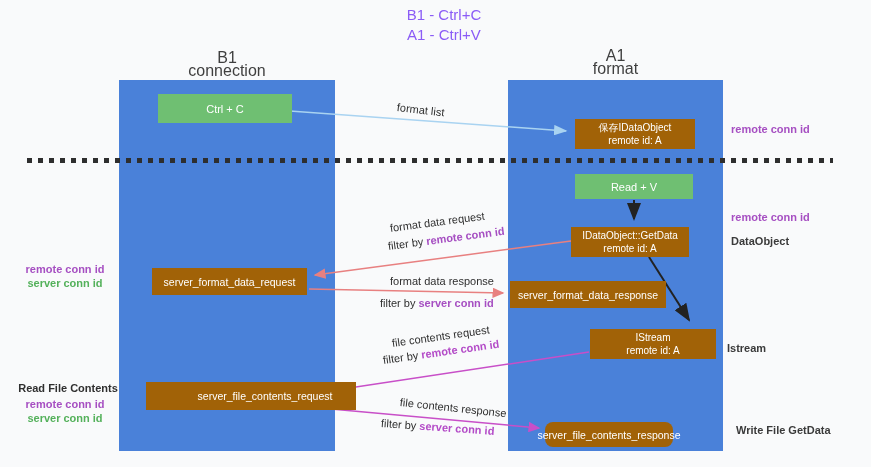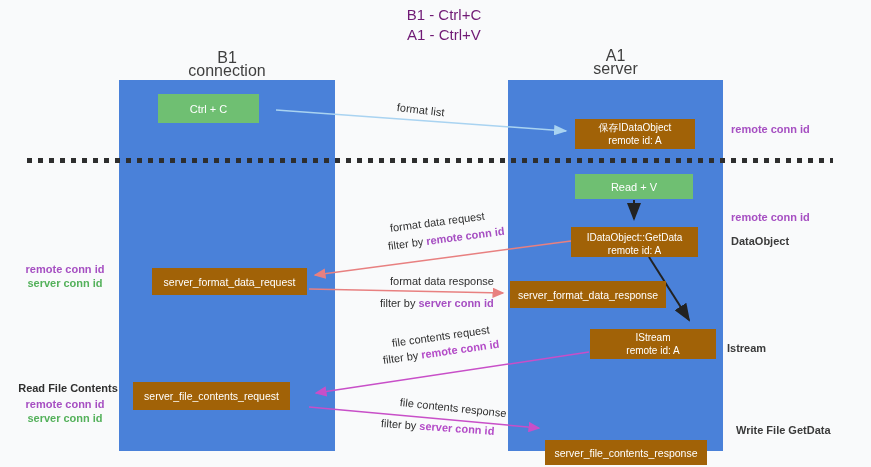--- a/index.html
+++ b/index.html
@@ -5,21 +5,21 @@
   html,body { margin:0; padding:0; }
   .canvas {
     position:relative; width:871px; height:467px;
     background:#f9fafb; overflow:hidden;
     font-family:"Liberation Sans", sans-serif;
     color:#3a3a3a;
   }
   .abs { position:absolute; }
   .title {
     left:17px; right:0; top:5px; text-align:center;
-    font-size:15px; line-height:20px; color:#701a75;
+    font-size:15px; line-height:20px; color:#8b5cf6;
   }
   .col-header {
     text-align:center; font-size:16px; line-height:13px; color:#3f3f3f;
   }
   .column { background:#4a81d9; }
   .dashed {
     height:5px;
     background:repeating-linear-gradient(to right,#2e2e2e 0 5px,transparent 5px 11px);
   }
   .box {
@@ -51,21 +51,21 @@
     <div>B1 - Ctrl+C</div>
     <div>A1 - Ctrl+V</div>
   </div>
 
   <div class="abs col-header" style="left:119px; top:51px; width:216px;">
     <div>B1</div>
     <div>connection</div>
   </div>
   <div class="abs col-header" style="left:508px; top:49px; width:215px;">
     <div>A1</div>
-    <div>server</div>
+    <div>format</div>
   </div>
 
   <div class="abs column" style="left:119px; top:80px; width:216px; height:371px;"></div>
   <div class="abs column" style="left:508px; top:80px; width:215px; height:371px;"></div>
 
   <svg class="overlay" width="871" height="467">
     <defs>
       <marker id="m-blue" markerWidth="9" markerHeight="7" refX="8" refY="3.5" orient="auto">
         <path d="M0,0 L9,3.5 L0,7 Z" fill="#a9d3f1"></path>
       </marker>
@@ -83,56 +83,56 @@
     <line x1="634" y1="200" x2="634" y2="219" stroke="#222222" stroke-width="2" marker-end="url(#m-black)"></line>
     <line x1="649" y1="257" x2="689" y2="320" stroke="#222222" stroke-width="2" marker-end="url(#m-black)"></line>
     <line x1="571" y1="241" x2="315" y2="275" stroke="#e88080" stroke-width="1.5" marker-end="url(#m-salmon)"></line>
     <line x1="309" y1="289" x2="503" y2="293" stroke="#e88080" stroke-width="1.5" marker-end="url(#m-salmon)"></line>
     <line x1="589" y1="352" x2="316" y2="393" stroke="#c84fc8" stroke-width="1.5" marker-end="url(#m-magenta)"></line>
     <line x1="309" y1="407" x2="539" y2="428" stroke="#c84fc8" stroke-width="1.5" marker-end="url(#m-magenta)"></line>
   </svg>
 
   <div class="abs dashed" style="left:27px; top:158px; width:806px;"></div>
 
-  <div class="abs box green" style="left:158px; top:94px; width:101px; height:29px;">
+  <div class="abs box green" style="left:158px; top:94px; width:134px; height:29px;">
     <span>Ctrl + C</span>
   </div>
 
   <div class="abs box orange" style="left:575px; top:119px; width:120px; height:30px;">
     <span class="l1">保存IDataObject</span>
     <span class="l2">remote id: A</span>
   </div>
 
   <div class="abs box green" style="left:575px; top:174px; width:118px; height:25px;">
     <span>Read + V</span>
   </div>
 
-  <div class="abs box orange" style="left:571px; top:227px; width:127px; height:30px;justify-content:flex-end;">
+  <div class="abs box orange" style="left:571px; top:227px; width:118px; height:30px;">
     <span class="l1">IDataObject::GetData</span>
     <span class="l2">remote id: A</span>
   </div>
 
   <div class="abs box orange single" style="left:510px; top:281px; width:156px; height:27px;">
     <span>server_format_data_response</span>
   </div>
 
   <div class="abs box orange single" style="left:152px; top:268px; width:155px; height:27px;">
     <span>server_format_data_request</span>
   </div>
 
   <div class="abs box orange" style="left:590px; top:329px; width:126px; height:30px;">
     <span class="l1">IStream</span>
     <span class="l2">remote id: A</span>
   </div>
 
-  <div class="abs box orange single" style="left:133px; top:382px; width:157px; height:28px;">
+  <div class="abs box orange single" style="left:146px; top:382px; width:182px; height:28px;padding-left:28px;">
     <span>server_file_contents_request</span>
   </div>
 
-  <div class="abs box orange single" style="left:545px; top:440px; width:162px; height:25px;">
+  <div class="abs box orange single" style="left:545px; top:422px; width:128px; height:25px;border-radius:8px;">
     <span>server_file_contents_response</span>
   </div>
 
   <div class="abs alabel" style="left:397px; top:101px; transform:rotate(6.5deg);">format list</div>
 
   <div class="abs alabel" style="left:390px; top:222px; transform:rotate(-7.5deg);">format data request</div>
   <div class="abs alabel" style="left:388px; top:240px; transform:rotate(-7.5deg);">
     <span>filter by</span><span class="key purple">remote conn id</span>
   </div>
 

